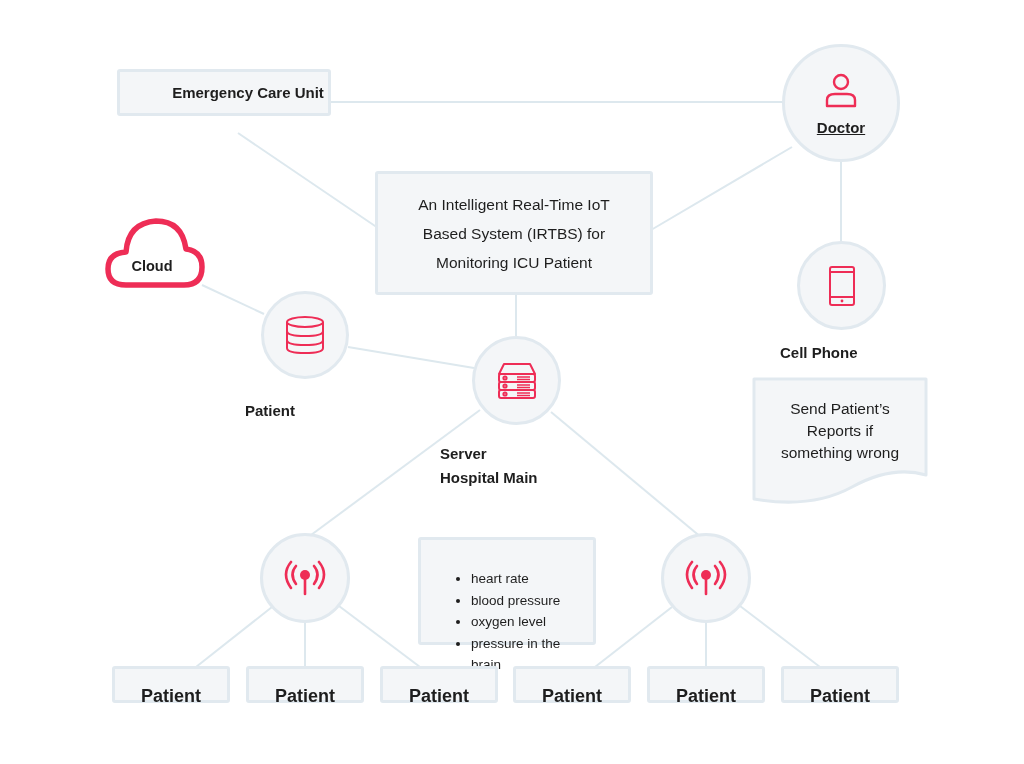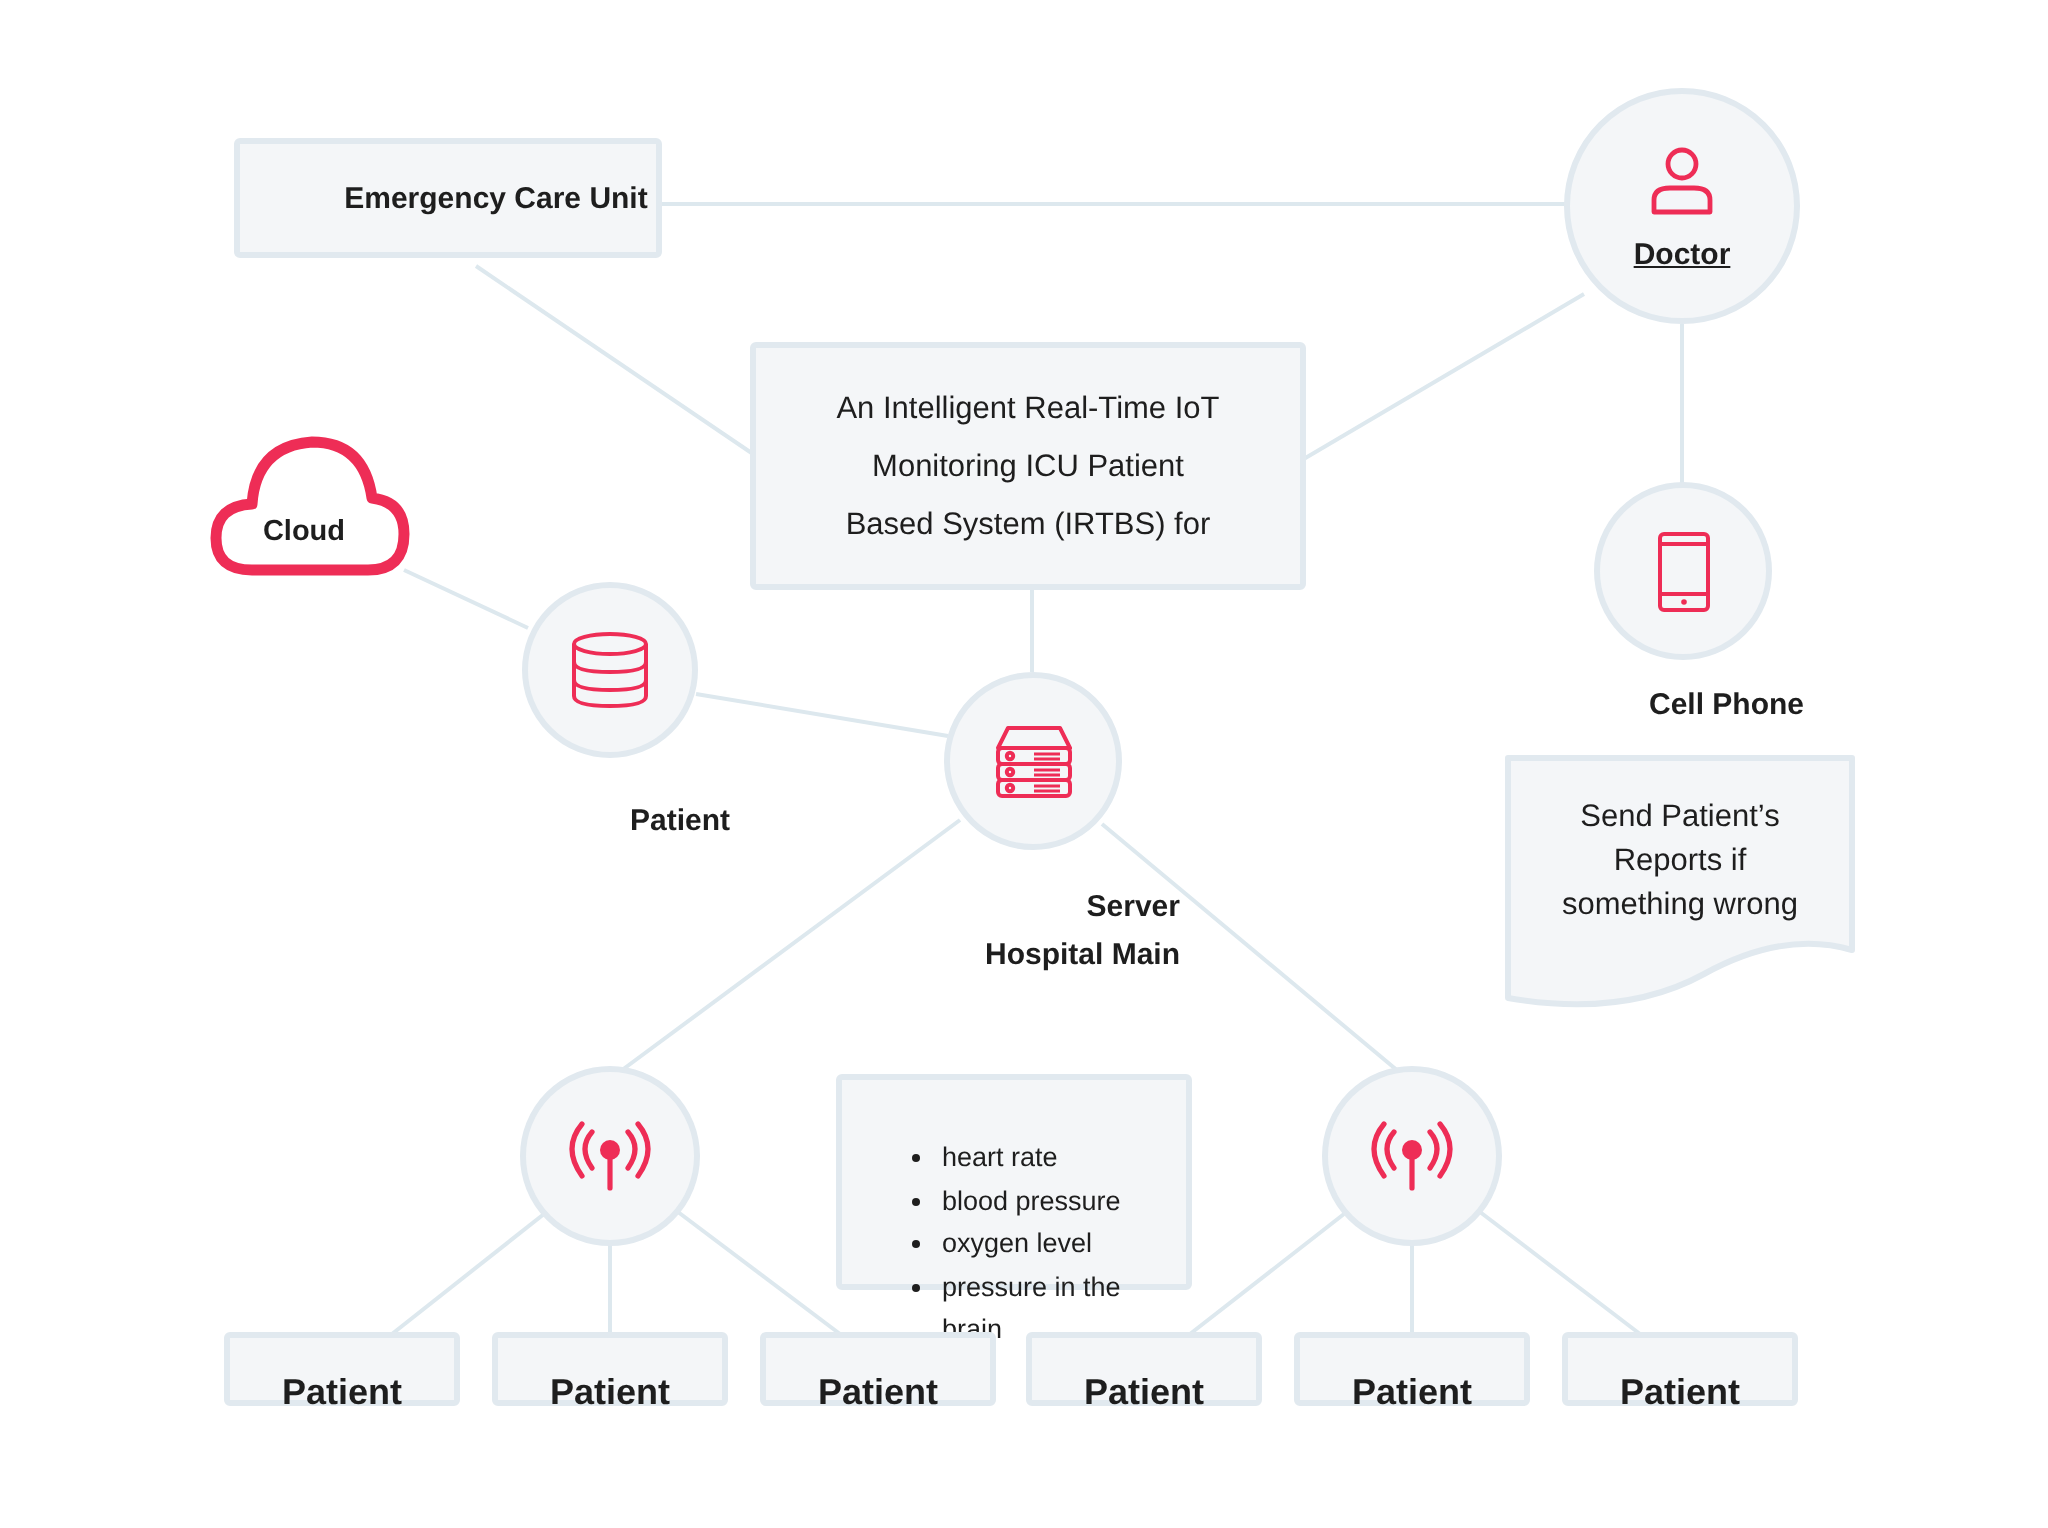--- a/index.html
+++ b/index.html
@@ -5,21 +5,21 @@
     html, body { margin: 0; padding: 0; background: #ffffff; }
     body { width: 1024px; height: 764px; position: relative; overflow: hidden;
            font-family: "Liberation Sans", "DejaVu Sans", sans-serif; color: #1e1e1e; }
     #lines { position: absolute; left: 0; top: 0; width: 1024px; height: 764px; }
     .box { position: absolute; box-sizing: border-box; background: #f4f6f8;
            border: 3px solid #e1e9ef; border-radius: 3px;
            display: flex; align-items: center; justify-content: center; text-align: center; }
     .circle { position: absolute; box-sizing: border-box; border-radius: 50%;
               background: #f4f6f8; border: 3px solid #e1e9ef;
               display: flex; flex-direction: column; align-items: center; justify-content: center; text-decoration: underline; }
-    .label { position: absolute; font-weight: bold; font-size: 15px; text-align: right; color: #1e1e1e; }
+    .label { position: absolute; font-weight: bold; font-size: 15px; text-align: left; color: #1e1e1e; }
     .bold { font-weight: bold; font-size: 15px; }
     .title-text { font-size: 15.5px; line-height: 29px; color: #1e1e1e; }
     .note-text { font-size: 15.5px; line-height: 22px; color: #1e1e1e; }
     .vitals { position: absolute; box-sizing: border-box; background: #f4f6f8;
               border: 3px solid #e1e9ef; border-radius: 3px; padding: 10px 12px 6px 10px; }
     .vitals ul { margin: 18px; padding-left: 22px; }
     .vitals li { font-size: 13.5px; line-height: 21.5px; color: #1e1e1e; }
     .patient { font-weight: bold; font-size: 18px; margin-top: 24px; }
     svg.icon { display: block; }
   </style>
@@ -39,38 +39,38 @@
     <line x1="551" y1="412" x2="702" y2="538"></line>
     <line x1="272" y1="607" x2="196" y2="667"></line>
     <line x1="305" y1="620" x2="305" y2="667"></line>
     <line x1="339" y1="606" x2="420" y2="667"></line>
     <line x1="672" y1="607" x2="595" y2="667"></line>
     <line x1="706" y1="620" x2="706" y2="667"></line>
     <line x1="740" y1="606" x2="820" y2="667"></line>
   </g>
 </svg>
 
-<div class="box" style="left:117px; top:69px; width:214px; height:60px;padding-left:48px;">
+<div class="box" style="left:117px; top:69px; width:214px; height:47px;padding-left:48px;">
   <span class="bold">Emergency Care Unit</span>
 </div>
 
 <div class="circle" style="left:782px; top:44px; width:118px; height:118px;">
   <span style="margin-top:2px;">
     <svg class="icon" width="36" height="36" viewBox="0 0 36 36">
       <circle cx="18" cy="9" r="7" fill="none" stroke="#ee2d56" stroke-width="2.4"></circle>
       <path d="M4 33 V27 Q4 21 12 21 H24 Q32 21 32 27 V33 Z" fill="none" stroke="#ee2d56" stroke-width="2.4" stroke-linejoin="round"></path>
     </svg>
   </span>
   <span class="bold" style="margin-top:10px;">Doctor</span>
 </div>
 
 <div class="box" style="left:375px; top:171px; width:278px; height:124px; flex-direction:column;">
   <div class="title-text">An Intelligent Real-Time IoT</div>
+  <div class="title-text">Based System (IRTBS) for</div>
   <div class="title-text">Monitoring ICU Patient</div>
-  <div class="title-text">Based System (IRTBS) for</div>
 </div>
 
 <div style="position:absolute; left:104px; top:215px; width:102px; height:76px;">
   <svg width="102" height="76" viewBox="0 0 102 76" style="position:absolute; left:0; top:0;">
     <path d="M22 70 Q4 70 4 54 Q4 38 22 37 Q24 8 52 6 Q78 6 82 34 Q98 36 98 52 Q98 70 80 70 Z" fill="#ffffff" stroke="#ee2d56" stroke-width="5.5" stroke-linejoin="round"></path>
   </svg>
   <span class="bold" style="position:absolute; left:0; width:96px; top:43px; text-align:center; font-size:14.5px;">Cloud</span>
 </div>
 
 <div class="circle" style="left:261px; top:291px; width:88px; height:88px;">

